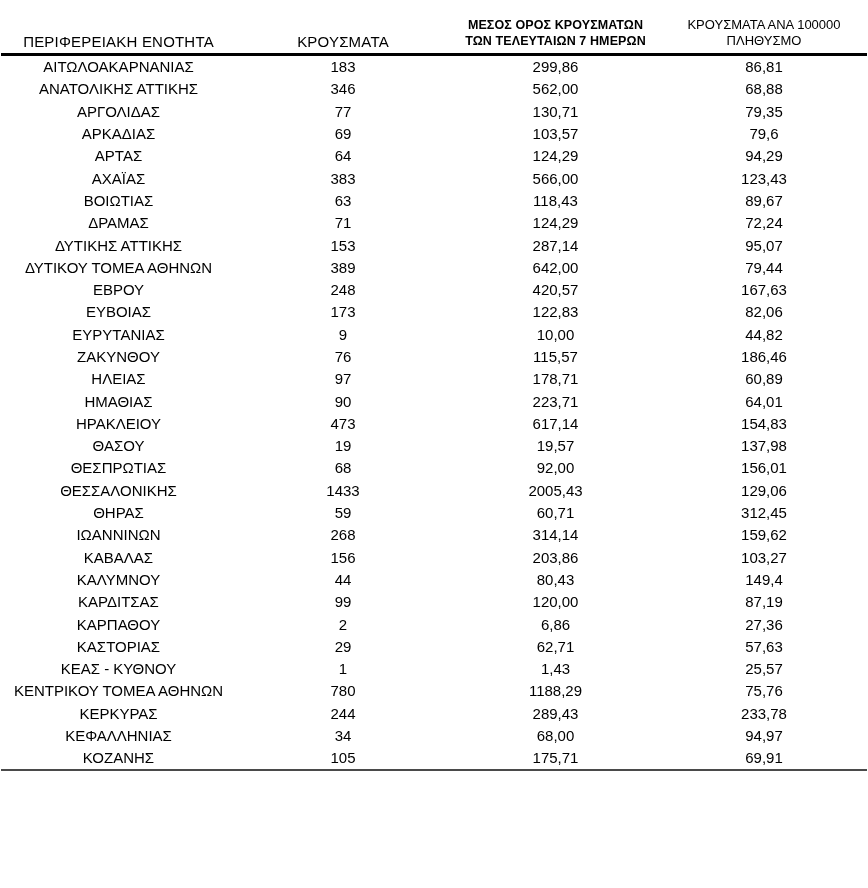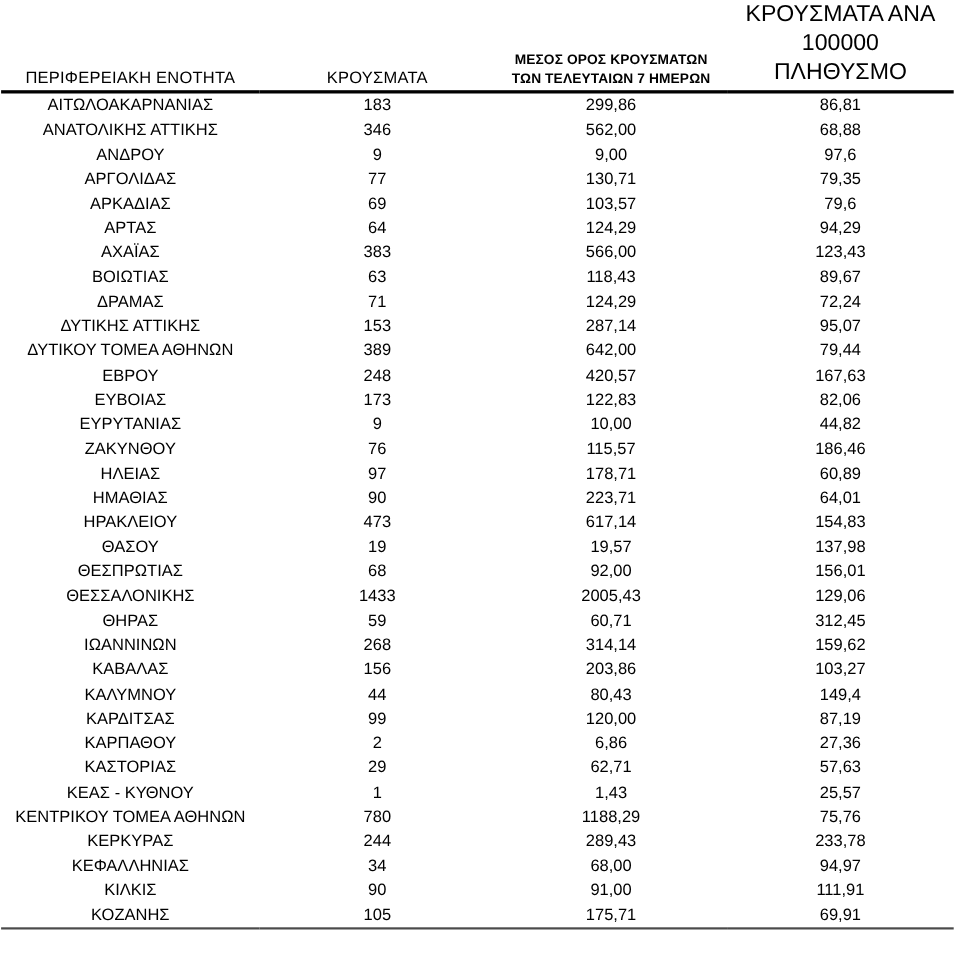--- a/index.html
+++ b/index.html
@@ -46,21 +46,21 @@
     font-size: 15px;
     letter-spacing: 0.2px;
   }
   th.h3 {
     font-size: 12.5px;
     font-weight: bold;
     line-height: 1.3;
     letter-spacing: 0.1px;
   }
   th.h4 {
-    font-size: 21px;
+    font-size: 13px;
     line-height: 1.25;
   }
 
   tbody td {
     text-align: center;
     vertical-align: middle;
     height: 22.3px;
     padding: 0 2px;
     font-size: 15px;
     line-height: 1;
@@ -107,26 +107,20 @@
           <td>299,86</td>
           <td>86,81</td>
         </tr>
         <tr>
           <td>ΑΝΑΤΟΛΙΚΗΣ ΑΤΤΙΚΗΣ</td>
           <td>346</td>
           <td>562,00</td>
           <td>68,88</td>
         </tr>
         <tr>
-          <td>ΑΝΔΡΟΥ</td>
-          <td>9</td>
-          <td>9,00</td>
-          <td>97,6</td>
-        </tr>
-        <tr>
           <td>ΑΡΓΟΛΙΔΑΣ</td>
           <td>77</td>
           <td>130,71</td>
           <td>79,35</td>
         </tr>
         <tr>
           <td>ΑΡΚΑΔΙΑΣ</td>
           <td>69</td>
           <td>103,57</td>
           <td>79,6</td>
@@ -285,26 +279,20 @@
           <td>ΚΕΡΚΥΡΑΣ</td>
           <td>244</td>
           <td>289,43</td>
           <td>233,78</td>
         </tr>
         <tr>
           <td>ΚΕΦΑΛΛΗΝΙΑΣ</td>
           <td>34</td>
           <td>68,00</td>
           <td>94,97</td>
-        </tr>
-        <tr>
-          <td>ΚΙΛΚΙΣ</td>
-          <td>90</td>
-          <td>91,00</td>
-          <td>111,91</td>
         </tr>
         <tr>
           <td>ΚΟΖΑΝΗΣ</td>
           <td>105</td>
           <td>175,71</td>
           <td>69,91</td>
         </tr>
       </tbody>
   </table>
 </div>

